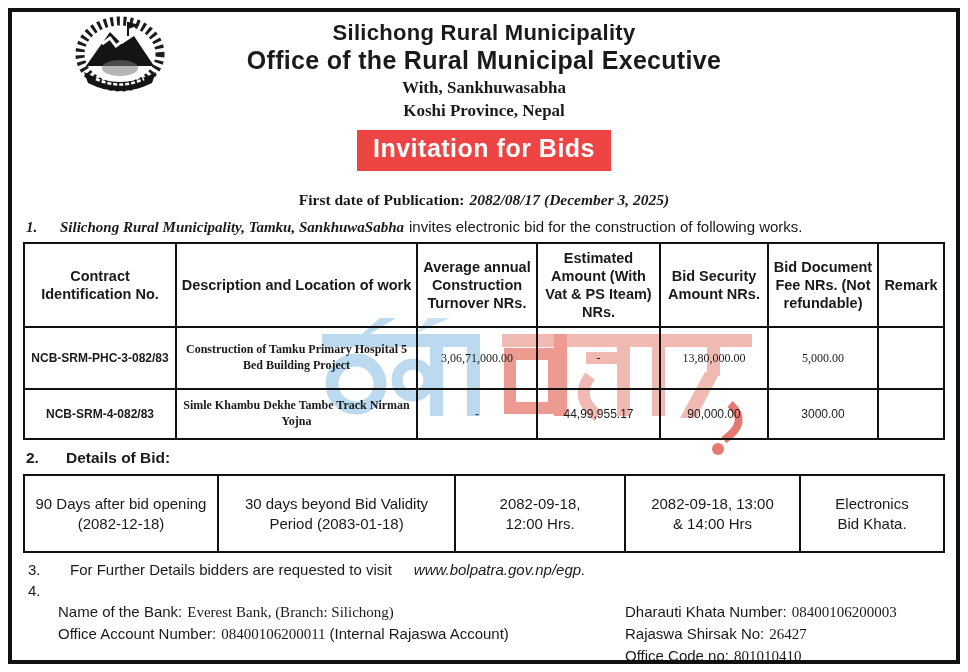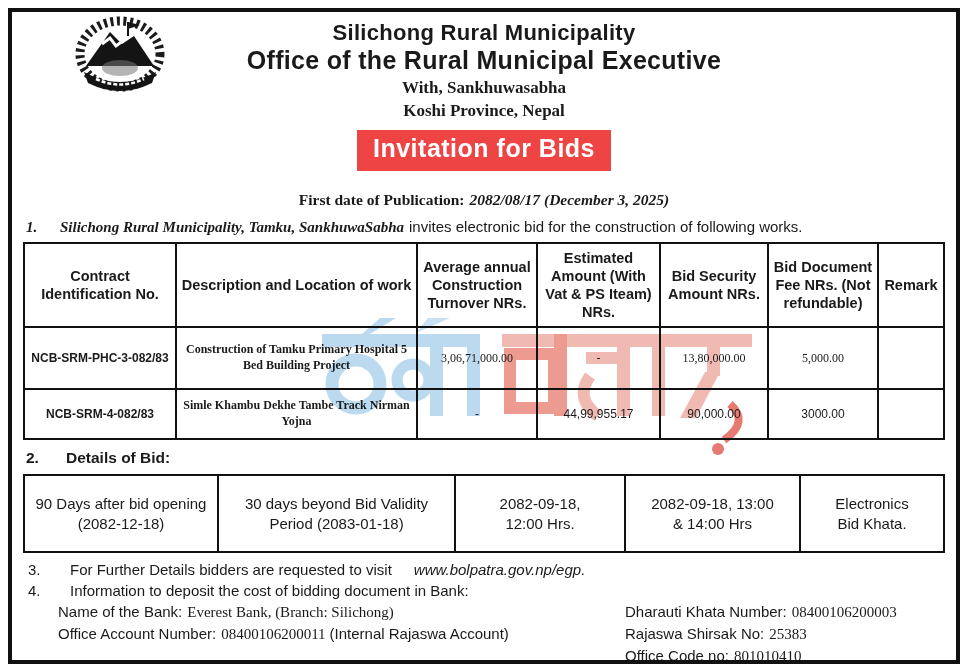--- a/index.html
+++ b/index.html
@@ -191,37 +191,36 @@
 
   <div class="notes">
     <div class="note">
       <span class="num">3.</span>
       <span>
         <span>For Further Details bidders are requested to visit</span><a class="link" style="color:inherit;text-decoration:none;">www.bolpatra.gov.np/egp.</a>
       </span>
     </div>
     <div class="note">
       <span class="num">4.</span>
-      <span>Information to deposit the cost of bidding document in Bank:</span>
     </div>
   </div>
 
   <div class="bankwrap">
     <div class="bank-line">
       <span>Name of the Bank:</span><span class="bv">Everest Bank, (Branch: Silichong)</span>
     </div>
     <div class="bank-line">
       <span>Office Account Number:</span><span class="bv">08400106200011</span><span class="suffix">(Internal Rajaswa Account)</span>
     </div>
     <div class="bank-right">
       <div class="bank-line">
         <span>Dharauti Khata Number:</span><span class="bv">08400106200003</span>
       </div>
       <div class="bank-line">
-        <span>Rajaswa Shirsak No:</span><span class="bv">25383</span>
+        <span>Rajaswa Shirsak No:</span><span class="bv">26427</span>
       </div>
       <div class="bank-line">
         <span>Office Code no:</span><span class="bv">801010410</span>
       </div>
     </div>
   </div>
 
 </div>
 
 </body></html>

